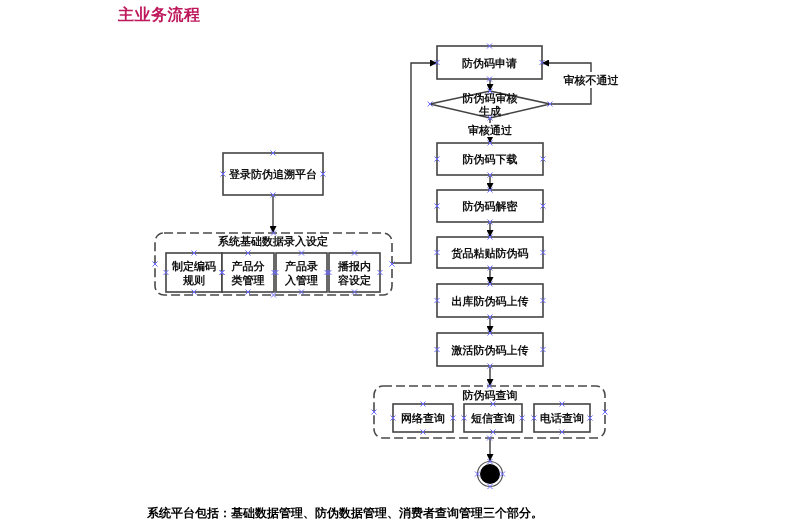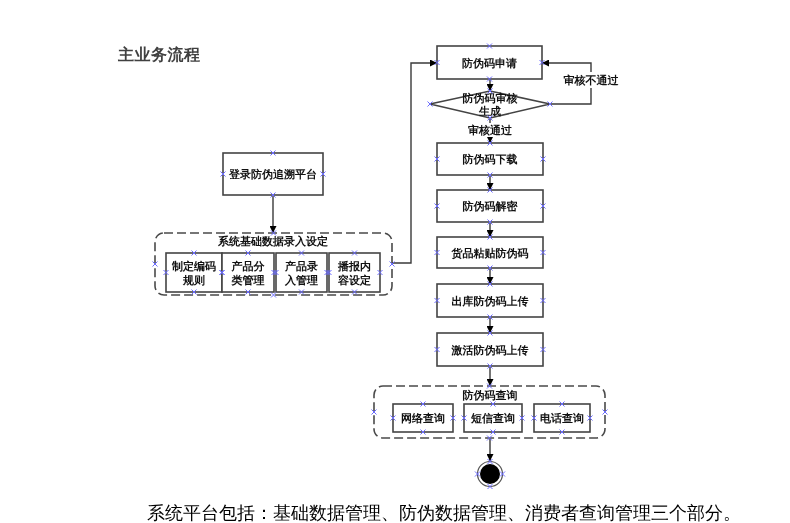--- a/index.html
+++ b/index.html
@@ -8,27 +8,27 @@
       --arrowhead:#000000;
       --cp:#6b6bff;
       --text:#111111;
       --end-fill:#000000;
     }
     html,body{margin:0;padding:0;background:#ffffff;}
     body{width:790px;height:523px;position:relative;overflow:hidden;}
     .page-title{
       position:absolute;left:118px;top:5px;
       font-family:"Liberation Serif","DejaVu Serif",serif;
-      font-size:16px;font-weight:bold;color:#404040;letter-spacing:0.5px;
-      line-height:20px;white-space:nowrap;margin-top:40px;
+      font-size:16px;font-weight:bold;color:#be185d;letter-spacing:0.5px;
+      line-height:20px;white-space:nowrap;
     }
     .caption{
       position:absolute;left:147px;top:504px;
       font-family:"Liberation Serif","DejaVu Serif",serif;
-      font-size:18px;color:#000;line-height:18px;white-space:nowrap;
+      font-size:12px;color:#000;line-height:18px;white-space:nowrap;font-weight:bold;
     }
     svg#diagram{position:absolute;left:0;top:0;}
     .box{fill:#ffffff;stroke:var(--border);stroke-width:1.6;}
     .group{fill:none;stroke:#4a4a4a;stroke-width:1.6;stroke-dasharray:9 4;}
     .conn{fill:none;stroke:var(--connector);stroke-width:1.4;}
     .lbl{
       font-family:"Liberation Sans","DejaVu Sans",sans-serif;
       font-size:11px;font-weight:bold;fill:var(--text);
       text-anchor:middle;dominant-baseline:central;
     }

